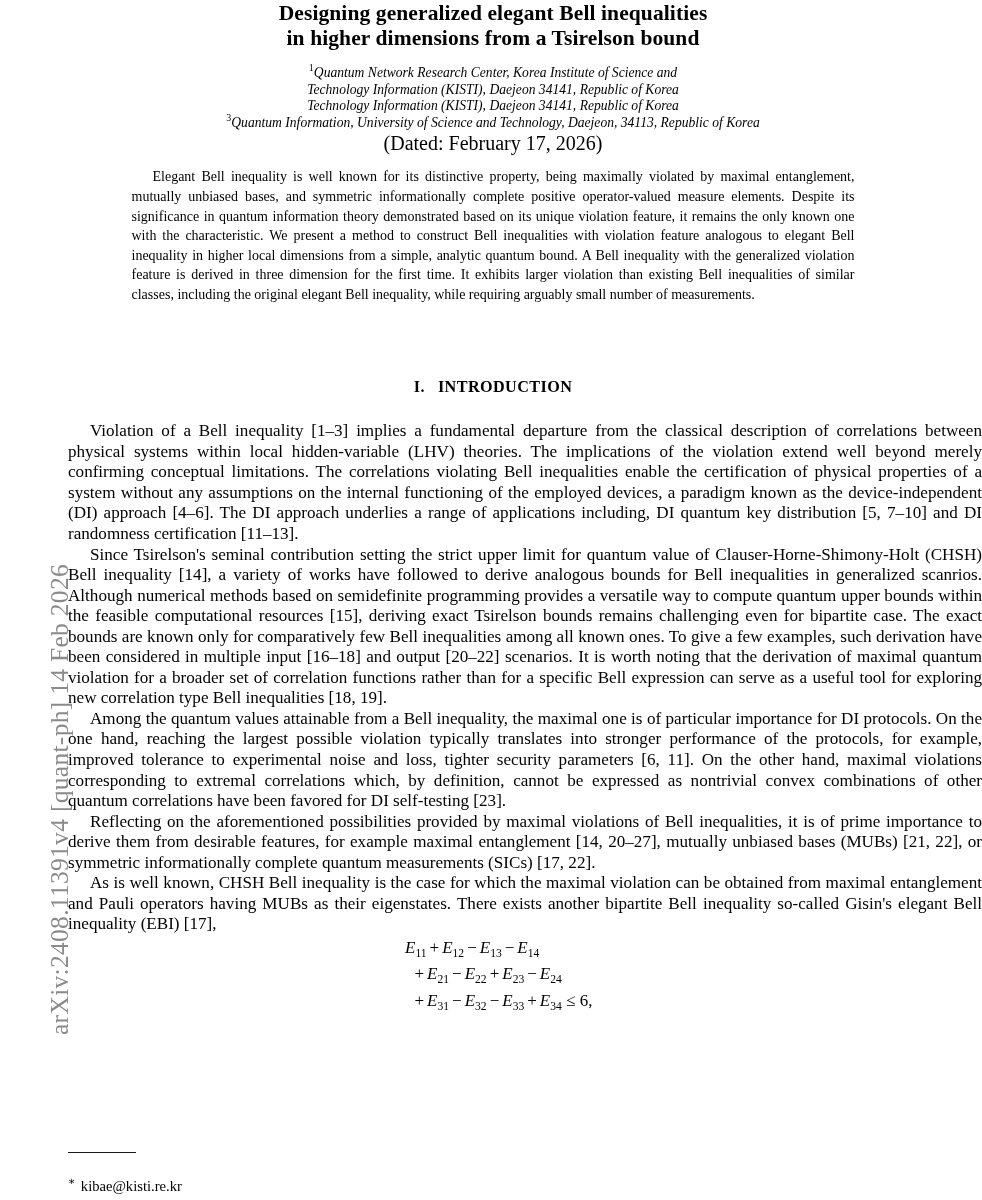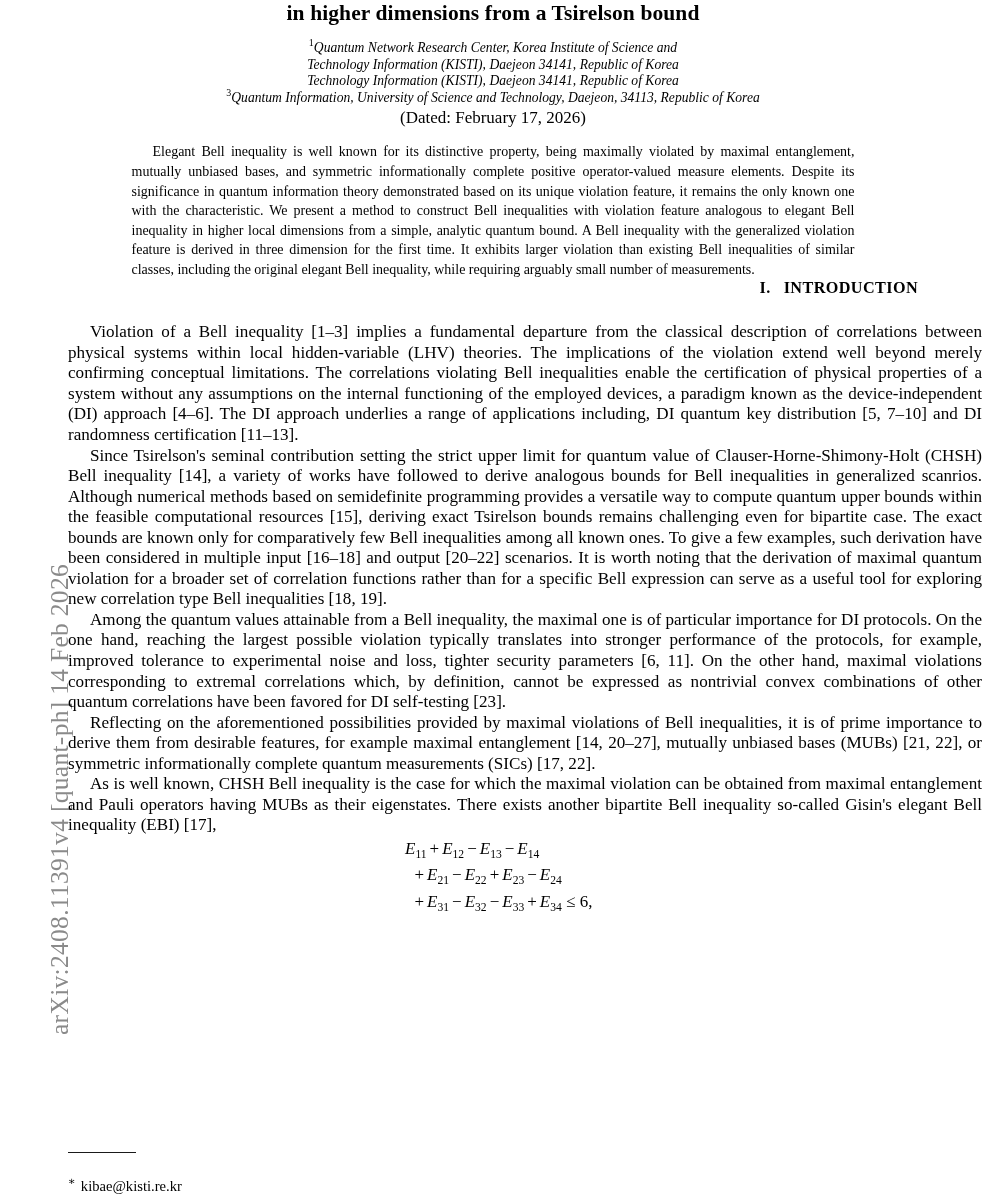--- a/index.html
+++ b/index.html
@@ -82,39 +82,40 @@
   }
   #affiliations .aff-line { display: block; }
   #affiliations sup.af {
     font-style: normal;
     font-size: 10px;
   }
 
   #dated {
     margin-top: 4px;
     text-align: center;
-    font-size: 17px;
+    font-size: 20px;
     font-style: normal;
   }
 
   
   #abstract {
     margin: 16px auto 0 auto;
     width: 723px;
     font-size: 14px;
     line-height: 19.55px;
     text-align: justify;
     text-justify: inter-word;
     text-indent: 21px;
     hyphens: manual;
   }
 
   
   #section-intro {
-    text-align: right;
+    margin-top: 74px;
+    text-align: center;
     font-size: 16.2px;
     font-weight: bold;
     letter-spacing: 0.4px;
   }
   #section-intro .sec-num { margin-right: 13px; }
 
   
   #body {
     margin-top: 24px;
     width: 914px;
@@ -182,20 +183,21 @@
 </head>
 <body>
 
 <div id="arxiv-stamp">
   <div class="stamp-text">arXiv:2408.11391v4  [quant-ph]  14 Feb 2026</div>
 </div>
 
 <div id="page">
 
   <h1 id="title">
+    <span class="tline">Designing generalized elegant Bell inequalities</span>
     <span class="tline">in higher dimensions from a Tsirelson bound</span>
   </h1>
 
 
   <div id="affiliations">
     <span class="aff-line"><sup class="af">1</sup><span>Quantum Network Research Center, Korea Institute of Science and</span></span>
     <span class="aff-line">Technology Information (KISTI), Daejeon 34141, Republic of Korea</span>
     <span class="aff-line">Technology Information (KISTI), Daejeon 34141, Republic of Korea</span>
     <span class="aff-line"><sup class="af">3</sup><span>Quantum Information, University of Science and Technology, Daejeon, 34113, Republic of Korea</span></span>
     <div id="dated">(Dated: February 17, 2026)</div>

